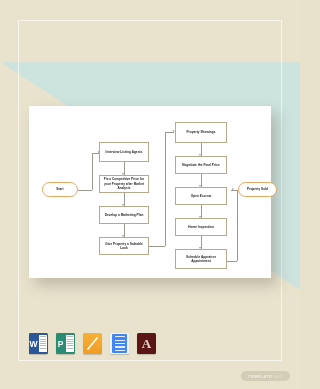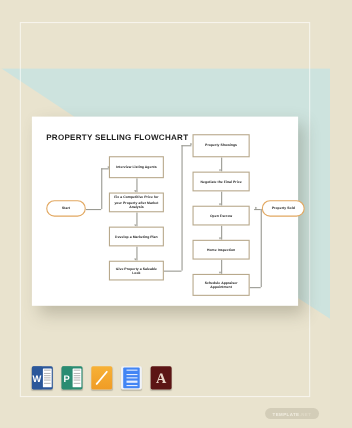--- a/index.html
+++ b/index.html
@@ -232,21 +232,20 @@
 
 <div id="page">
 
   <div class="bg-beige"></div>
   <div class="bg-teal-wedge"></div>
   <div class="bg-beige-wedge"></div>
   <div class="frame-line"></div>
 
   <div class="card">
 
-    <div class="card-title">PROPERTY SELLING FLOWCHART</div>
 
     <div class="flow">
 
       <div class="conn h" style="left:49px; top:83.5px; width:14px;"></div>
       <div class="conn v" style="left:62.5px; top:47px; height:37px;"></div>
       <div class="conn h" style="left:62.5px; top:47px; width:7px;"></div>
       <div class="arrow right" style="left:69px; top:45.2px;"></div>
 
       <div class="conn v" style="left:95px; top:56px; height:13px;"></div>
       <div class="arrow down" style="left:93.4px; top:67px;"></div>

